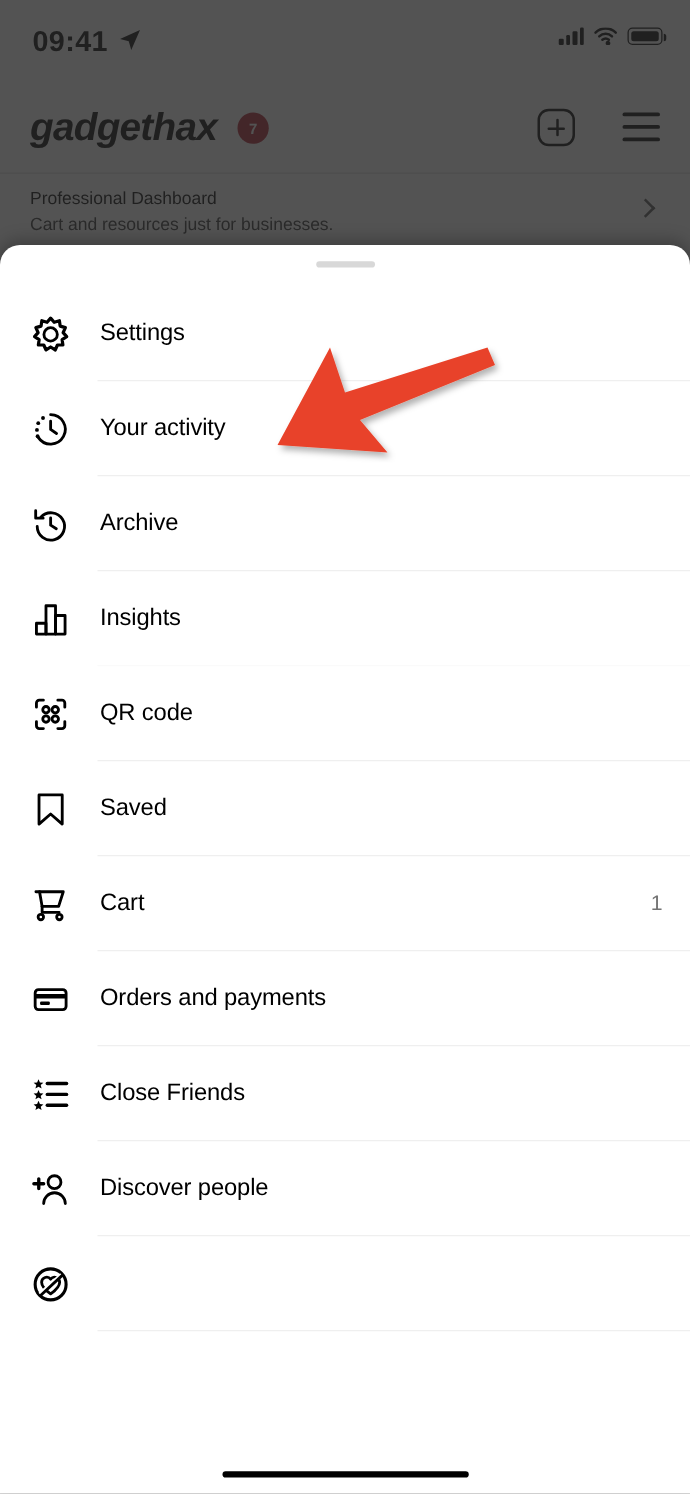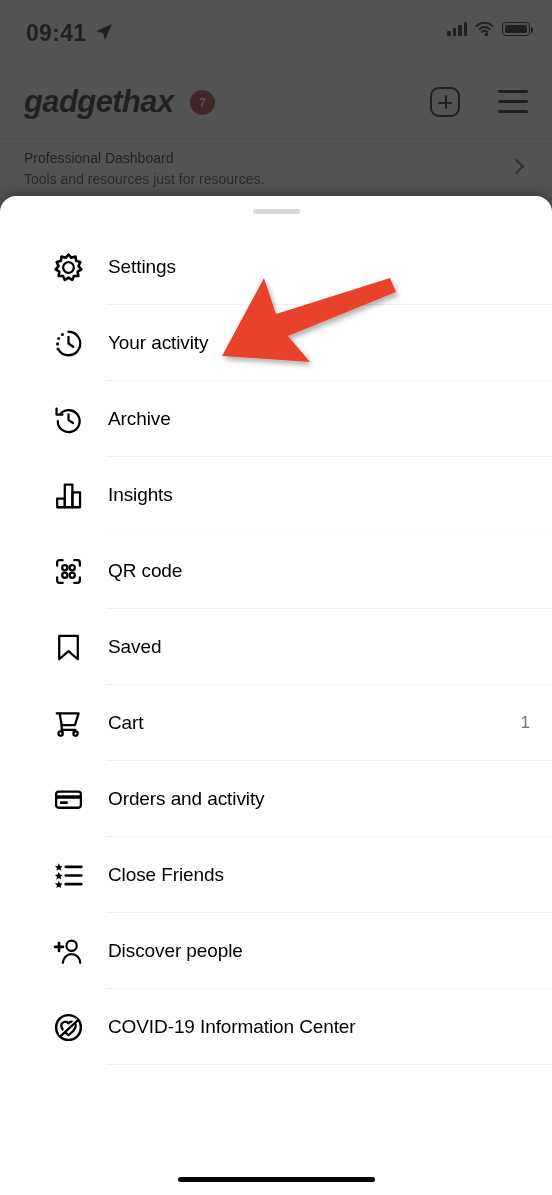--- a/index.html
+++ b/index.html
@@ -128,21 +128,21 @@
     position:absolute; left:253px; top:13px;
     width:47px; height:5px; border-radius:3px;
     background:#d8d8d8;
   }
   #menu-list {
     position:absolute; left:0; top:33px; width:552px;
   }
   .row {
     position:relative;
     height:76px;
-    display:flex; align-items:center;margin-left:28px;
+    display:flex; align-items:center;
   }
   .row-ico {
     position:absolute; left:22px; top:50%;
     transform:translateY(-50%);
     width:36px; height:36px;
     display:flex; align-items:center; justify-content:center;
   }
   .row-label {
     position:absolute; left:80px; top:50%;
     transform:translateY(-50%);
@@ -214,21 +214,21 @@
       </div>
     <div id="menu-btn">
         <i></i>
         <i></i>
         <i></i>
       </div>
 
     <div id="dash-divider"></div>
     <div id="dash-row"></div>
     <div id="dash-title">Professional Dashboard</div>
-    <div id="dash-sub">Tools and resources just for resources.</div>
+    <div id="dash-sub">Cart and resources just for businesses.</div>
     <div id="dash-chev"></div>
   </div>
 
   <div id="scrim"></div>
 
   <div id="sheet">
     <div id="grabber"></div>
     <div id="menu-list">
         <div class="row">
           <span class="row-ico">
@@ -317,21 +317,21 @@
           <span class="row-div"></span>
         </div>
         <div class="row">
           <span class="row-ico">
             <svg viewBox="0 0 32 32" width="33" height="33">
               <rect x="4" y="8.4" width="24" height="15.6" rx="2.6" stroke="#000" fill="none" stroke-width="2.2" stroke-linecap="round" stroke-linejoin="round"></rect>
               <path d="M4 13.6 L28 13.6" stroke="#000" stroke-width="3.4" fill="none"></path>
               <rect x="7.8" y="17.6" width="7.6" height="2.8" rx="1" fill="#000"></rect>
             </svg>
           </span>
-          <span class="row-label">Orders and activity</span>
+          <span class="row-label">Orders and payments</span>
           <span class="row-div"></span>
         </div>
         <div class="row">
           <span class="row-ico">
             <svg viewBox="0 0 32 32" width="33" height="33">
               <path d="M6.6 4.199999999999999 L7.7 6.699999999999999 L10.4 7 L8.3 8.799999999999999 L9 11.399999999999999 L6.6 10 L4.2 11.399999999999999 L4.9 8.799999999999999 L2.8 7 L5.5 6.699999999999999 Z" fill="#000"></path>
               <path d="M13.4 7.6 L28.4 7.6" stroke="#000" stroke-width="2.6" stroke-linecap="round"></path>
               <path d="M6.6 12.6 L7.7 15.1 L10.4 15.4 L8.3 17.2 L9 19.8 L6.6 18.4 L4.2 19.8 L4.9 17.2 L2.8 15.4 L5.5 15.1 Z" fill="#000"></path>
               <path d="M13.4 16 L28.4 16" stroke="#000" stroke-width="2.6" stroke-linecap="round"></path>
               <path d="M6.6 21 L7.7 23.5 L10.4 23.799999999999997 L8.3 25.599999999999998 L9 28.2 L6.6 26.799999999999997 L4.2 28.2 L4.9 25.599999999999998 L2.8 23.799999999999997 L5.5 23.5 Z" fill="#000"></path>
@@ -354,21 +354,20 @@
         </div>
         <div class="row">
           <span class="row-ico">
             <svg viewBox="0 0 32 32" width="33" height="33">
               <circle cx="16" cy="16" r="12" stroke="#000" fill="none" stroke-width="2.4" stroke-linecap="round" stroke-linejoin="round"></circle>
               <path d="M16 23.4 C10.6 19.4 9 16.8 9 14.3 a3.9 3.9 0 0 1 7 -2.3 a3.9 3.9 0 0 1 7 2.3 C23 16.8 21.4 19.4 16 23.4 Z" stroke="#000" fill="none" stroke-width="2.2" stroke-linecap="round" stroke-linejoin="round"></path>
               <path d="M7.6 23.6 L24.4 8.4" stroke="#fff" stroke-width="3" fill="none"></path>
               <path d="M8.4 24.4 L25 9" stroke="#000" fill="none" stroke-width="2.2" stroke-linecap="round" stroke-linejoin="round"></path>
             </svg>
           </span>
-          <span class="row-label">COVID-19 Information Center</span>
           <span class="row-div"></span>
         </div>
       </div>
   </div>
 
   <svg id="arrow-annot" viewBox="0 0 190 100">
     <defs>
       <filter id="ashadow" x="-30%" y="-30%" width="170%" height="170%">
         <feDropShadow dx="2.5" dy="3.5" stdDeviation="2.6" flood-color="#000" flood-opacity="0.30"></feDropShadow>
       </filter>

